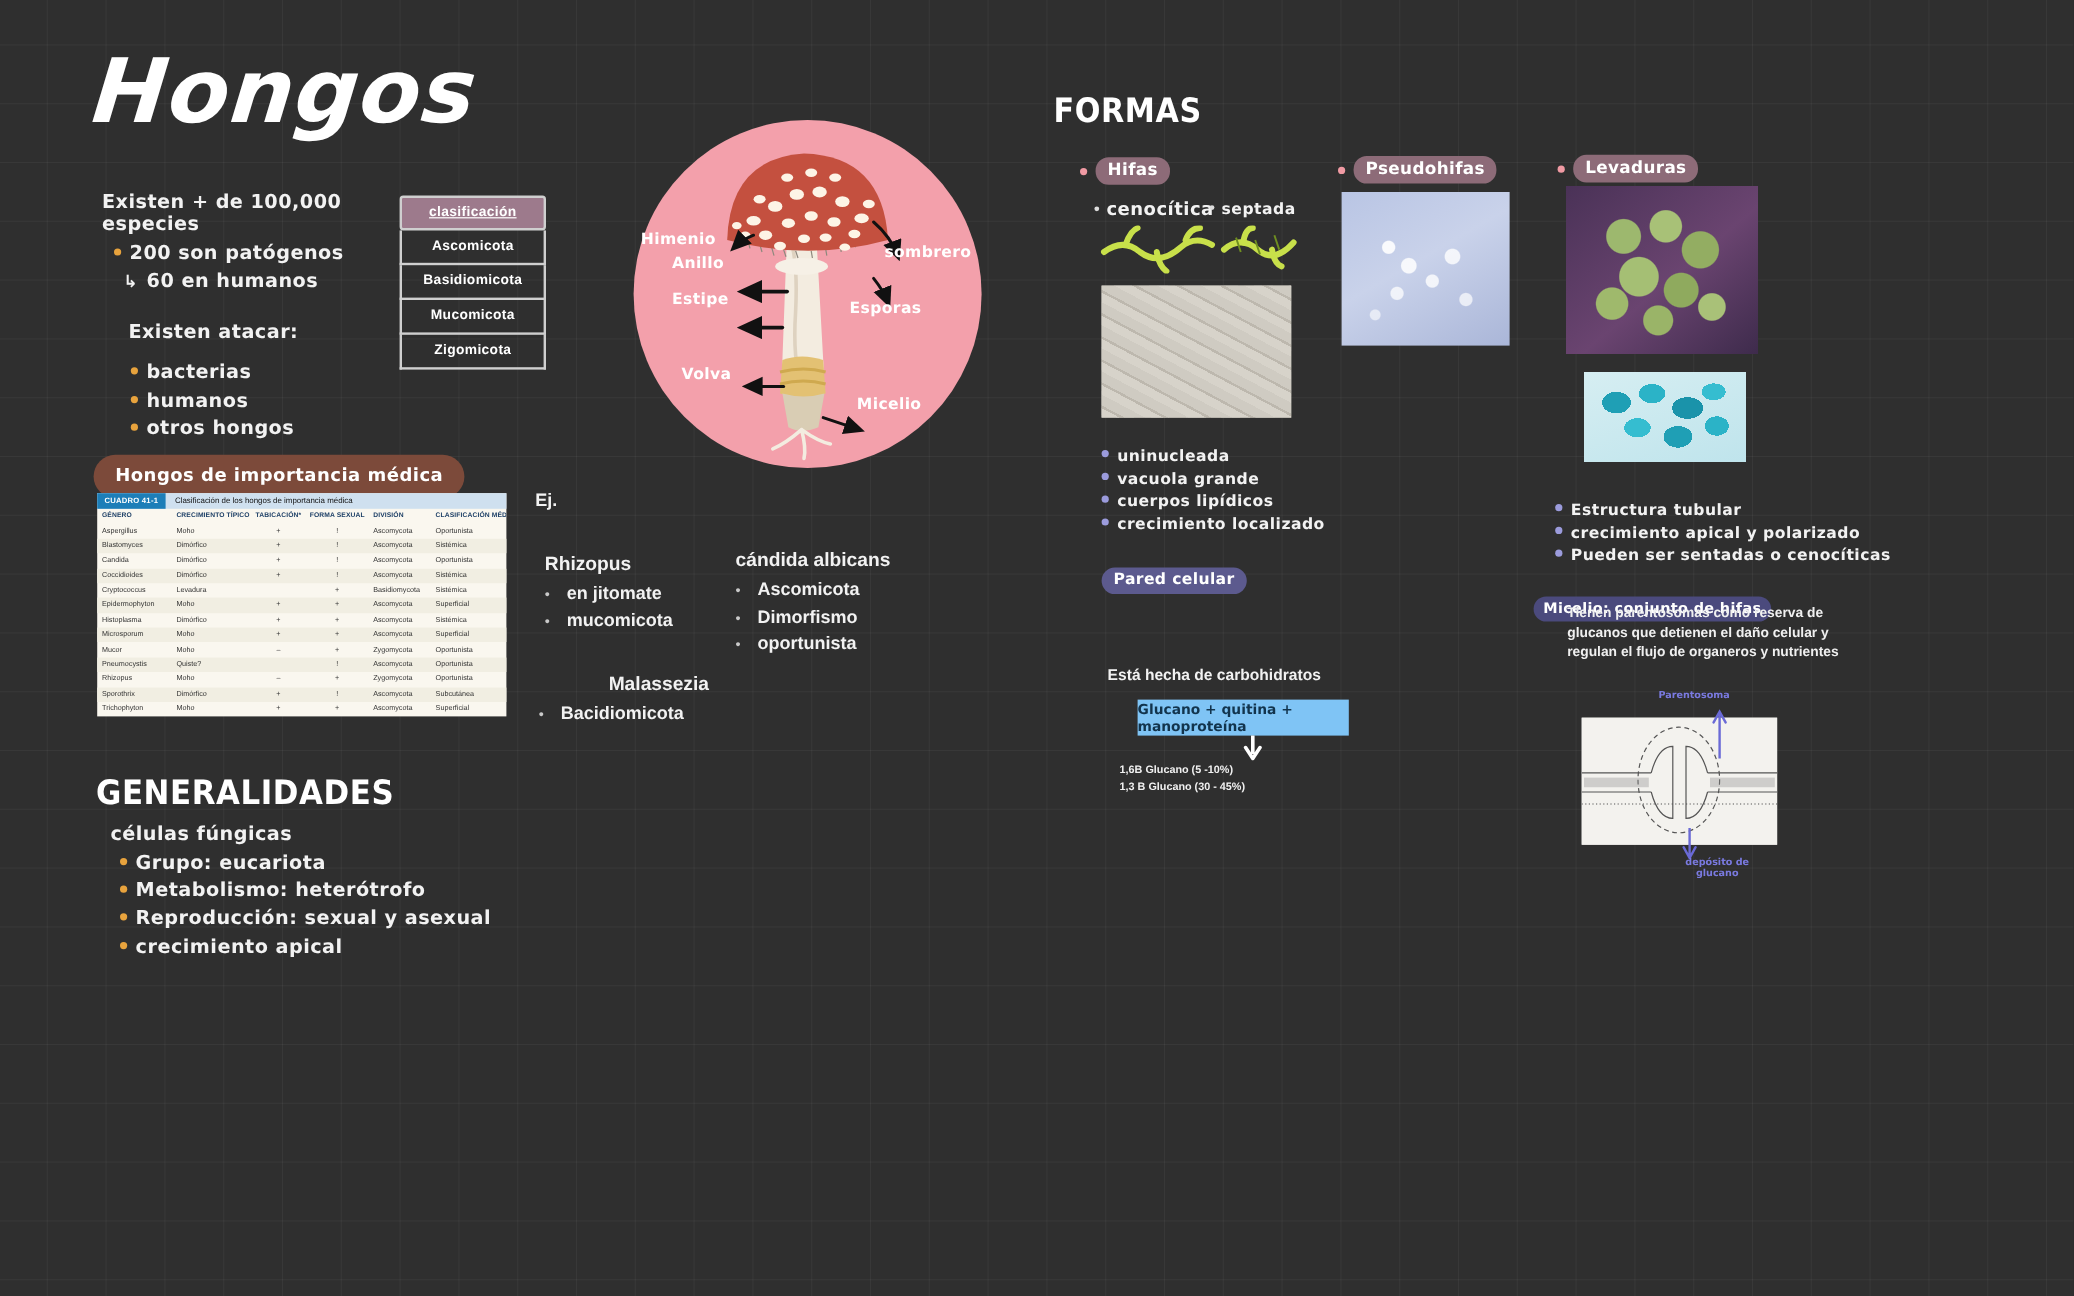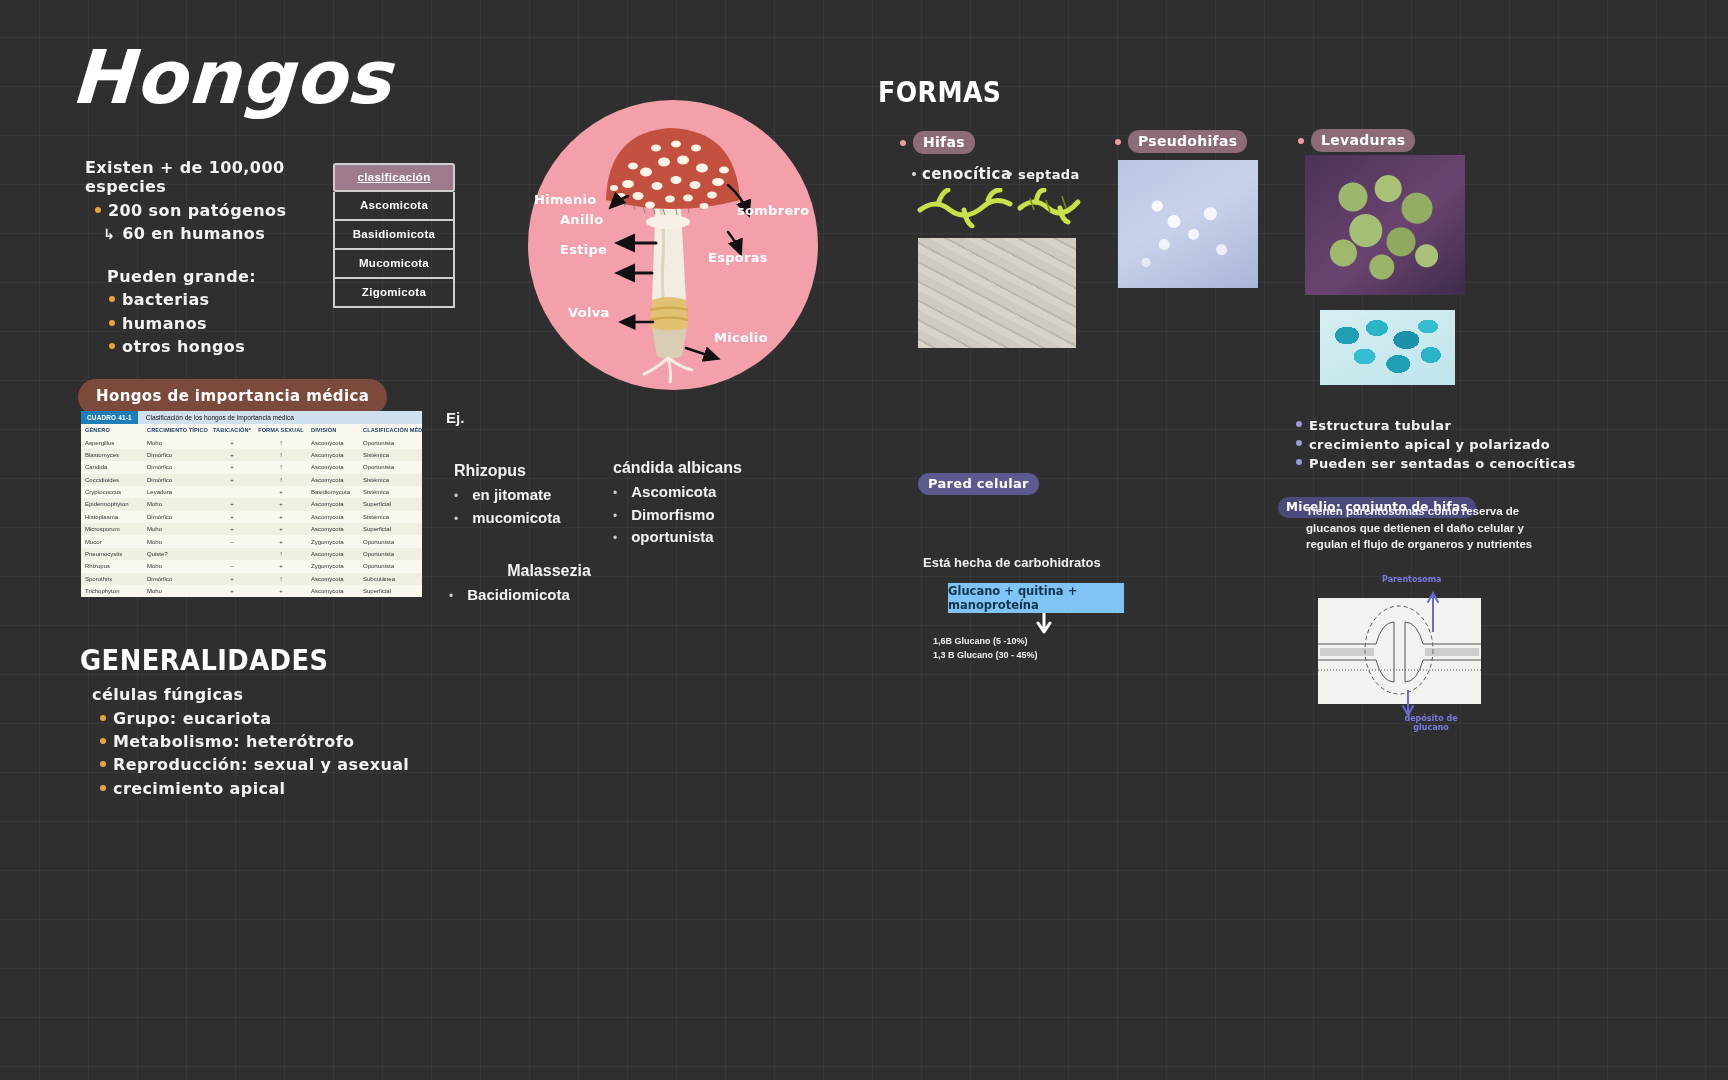--- a/index.html
+++ b/index.html
@@ -222,22 +222,22 @@
     <div class="hw line1">Existen + de 100,000 especies</div>
     <div class="bullet-row hw hw-lg sub" style="margin-top:3px;">
       <span class="dot dot-orange"></span>
       <span>200 son patógenos</span>
     </div>
     <div class="bullet-row hw hw-lg" style="margin-left:18px;">
       <span class="arrow-hook">↳</span>
       <span>60 en humanos</span>
     </div>
 
-    <div class="hw hw-lg" style="margin-top:22px; margin-left:22px;">Pueden grande:</div>
-    <div style="margin-left:24px; margin-top:2px;">
+    <div class="hw hw-lg" style="margin-top:22px; margin-left:22px;">Existen atacar:</div>
+    <div style="margin-left:24px; margin-top:12px;">
       <div class="bullet-row hw hw-lg">
         <span class="dot dot-orange"></span>
         <span>bacterias</span>
       </div>
       <div class="bullet-row hw hw-lg">
         <span class="dot dot-orange"></span>
         <span>humanos</span>
       </div>
       <div class="bullet-row hw hw-lg">
         <span class="dot dot-orange"></span>
@@ -559,20 +559,38 @@
     </g>
     <g stroke="#6f8f20" stroke-width="1.6">
       <line x1="14" y1="10" x2="18" y2="22"></line>
       <line x1="30" y1="12" x2="34" y2="24"></line>
       <line x1="46" y1="8" x2="50" y2="20"></line>
     </g>
   </svg>
 
   <div class="abs img-hifas"></div>
 
+  <div class="abs" style="left:918px; top:372px;">
+    <div class="bullet-row hw hw-sm">
+      <span class="dot dot-violet"></span>
+      <span>uninucleada</span>
+    </div>
+    <div class="bullet-row hw hw-sm">
+      <span class="dot dot-violet"></span>
+      <span>vacuola grande</span>
+    </div>
+    <div class="bullet-row hw hw-sm">
+      <span class="dot dot-violet"></span>
+      <span>cuerpos lipídicos</span>
+    </div>
+    <div class="bullet-row hw hw-sm">
+      <span class="dot dot-violet"></span>
+      <span>crecimiento localizado</span>
+    </div>
+  </div>
 
   <div class="abs" style="left:1115px; top:130px; display:flex; align-items:center; gap:7px;">
     <span class="dot dot-pink" style="top:0;"></span>
     <span class="pill">Pseudohifas</span>
   </div>
   <div class="abs img-pseudo"></div>
 
   <div class="abs" style="left:1298px; top:129px; display:flex; align-items:center; gap:7px;">
     <span class="dot dot-pink" style="top:0;"></span>
     <span class="pill">Levaduras</span>

